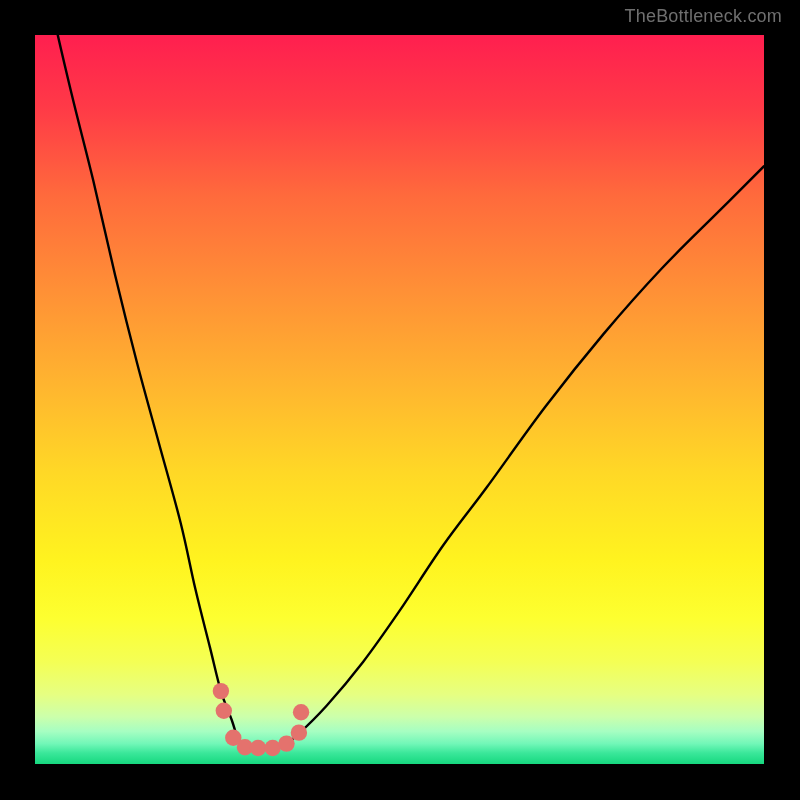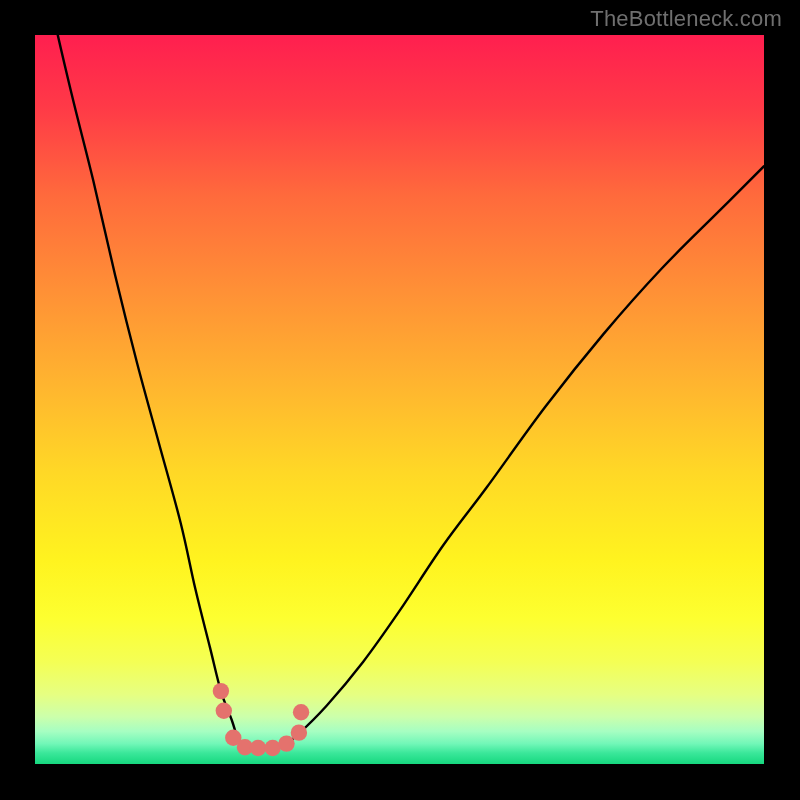--- a/index.html
+++ b/index.html
@@ -39,21 +39,21 @@
     left: 0;
     top: 0;
     width: 729px;
     height: 729px;
   }
   .watermark {
     position: absolute;
     top: 6px;
     right: 18px;
     color: #6f6f6f;
-    font-size: 22px;
+    font-size: 18px;
     letter-spacing: 0.2px;
   }
 </style>
 </head>
 <body>
 
 <div class="frame">
 
   <div class="plot-area">
     <svg class="gradient-bg" viewBox="0 0 729 729" preserveAspectRatio="none">

